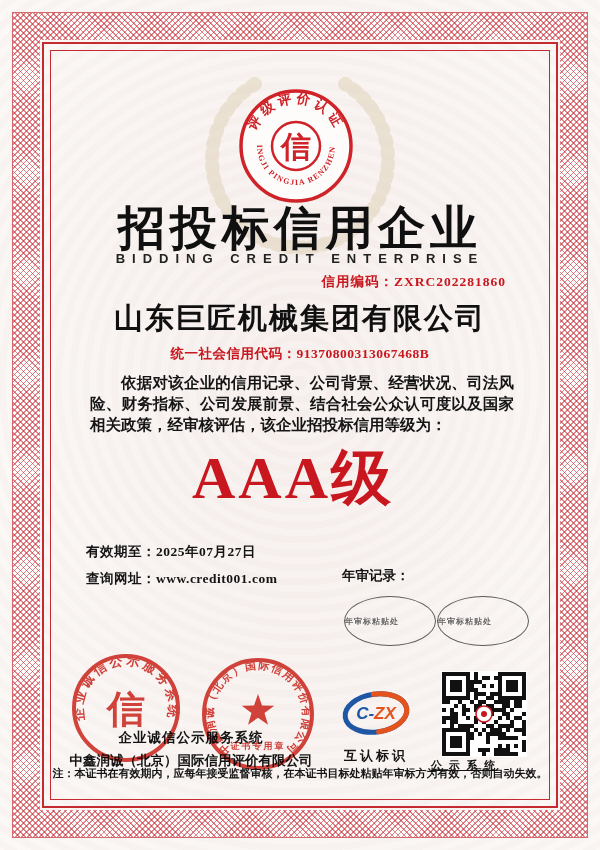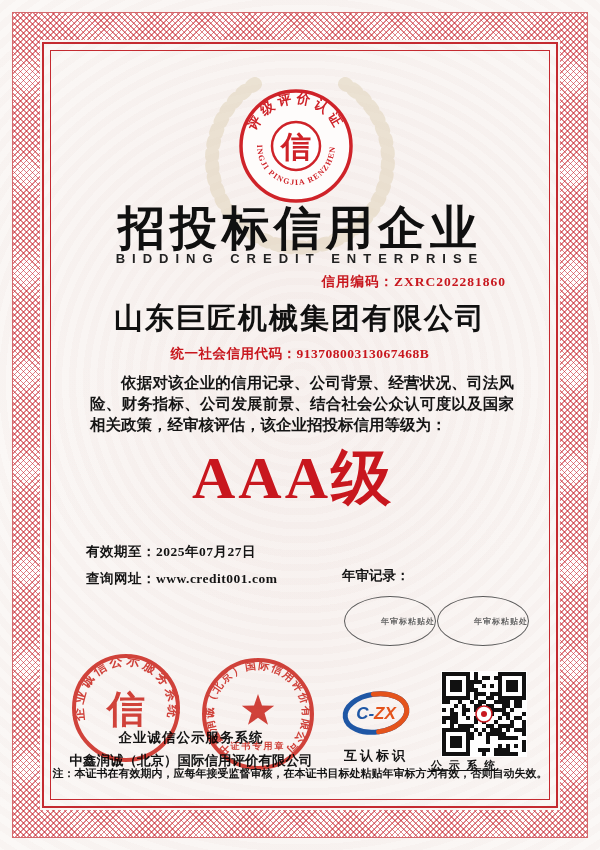--- a/index.html
+++ b/index.html
@@ -48,21 +48,21 @@
   .body-text{left:90px;width:424px;top:372px;font-size:15.5px;font-weight:bold;line-height:21px;
              text-indent:2em;text-align:justify;color:#151515;}
 
   .rating{left:0;right:14px;top:438px;font-size:60px;font-weight:bold;letter-spacing:3px;}
 
   
   .details{left:86px;top:543px;}
   .detail-row{font-size:13.5px;font-weight:bold;color:#141414;height:26.5px;letter-spacing:.5px;}
   .annual-label{left:342px;top:567px;font-size:13.5px;font-weight:bold;color:#141414;}
   .oval{position:absolute;width:90px;height:48px;border:1.5px solid #5a5a5a;border-radius:50%;
-        display:flex;align-items:center;justify-content:flex-end;font-family:Liberation Mono, monospace;}
+        display:flex;align-items:center;justify-content:flex-start;font-family:Liberation Mono, monospace;}
   .oval span{font-size:8px;color:#666;letter-spacing:1px;font-weight:bold;}
   .oval1{left:344px;top:596px;}
   .oval2{left:437px;top:596px;}
 
   
   .seal{opacity:.9;mix-blend-mode:multiply;}
   .seal-left{left:70px;top:652px;}
   .seal-right{left:200px;top:656px;}
   .org-lines{left:48px;top:729px;width:286px;text-align:center;}
   .org-line1{font-size:13.5px;font-weight:bold;color:#141414;letter-spacing:1px;}

